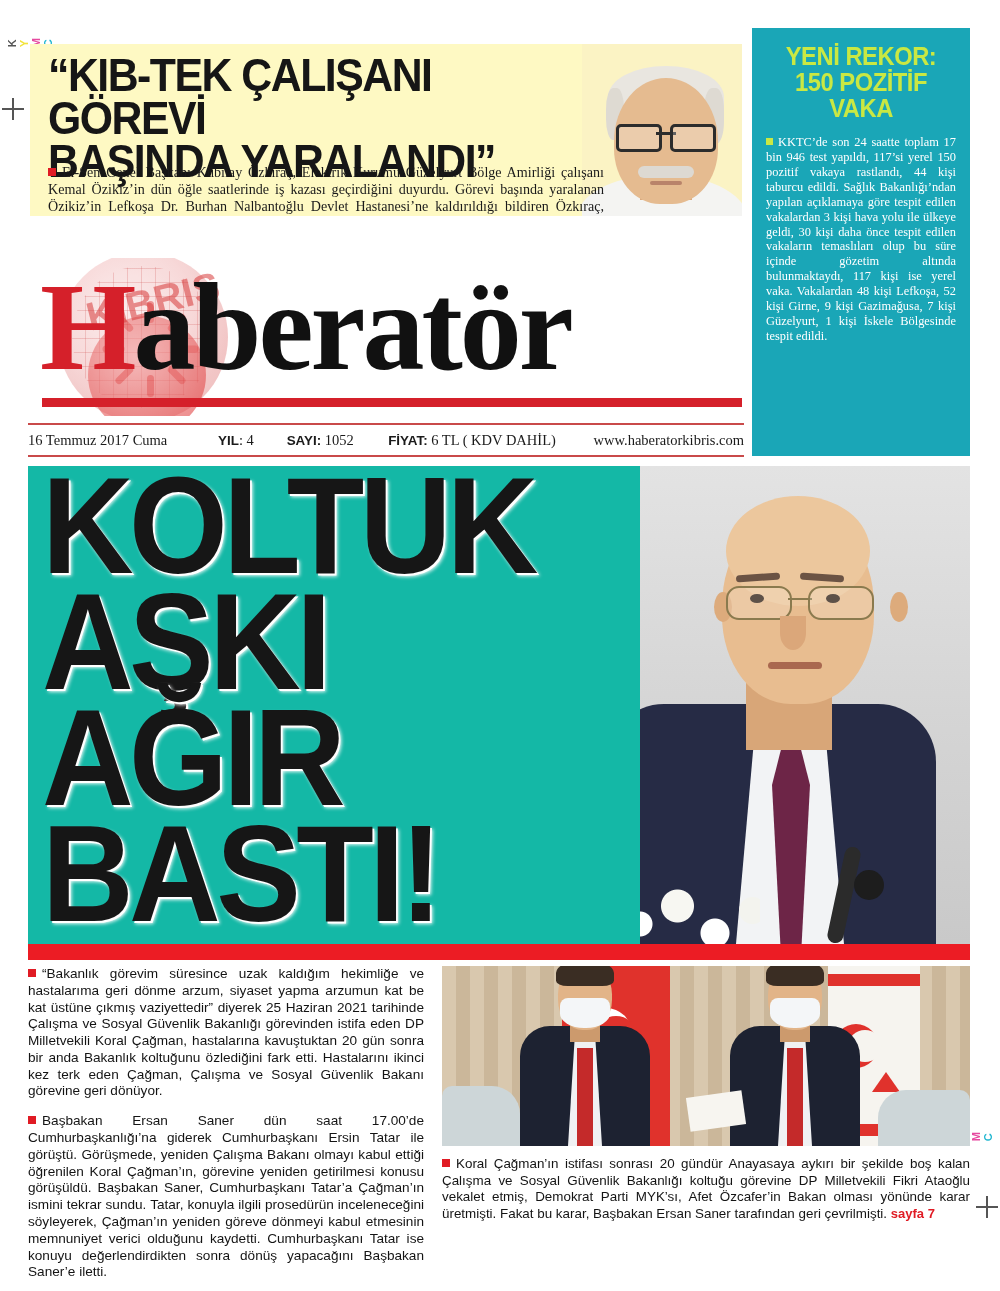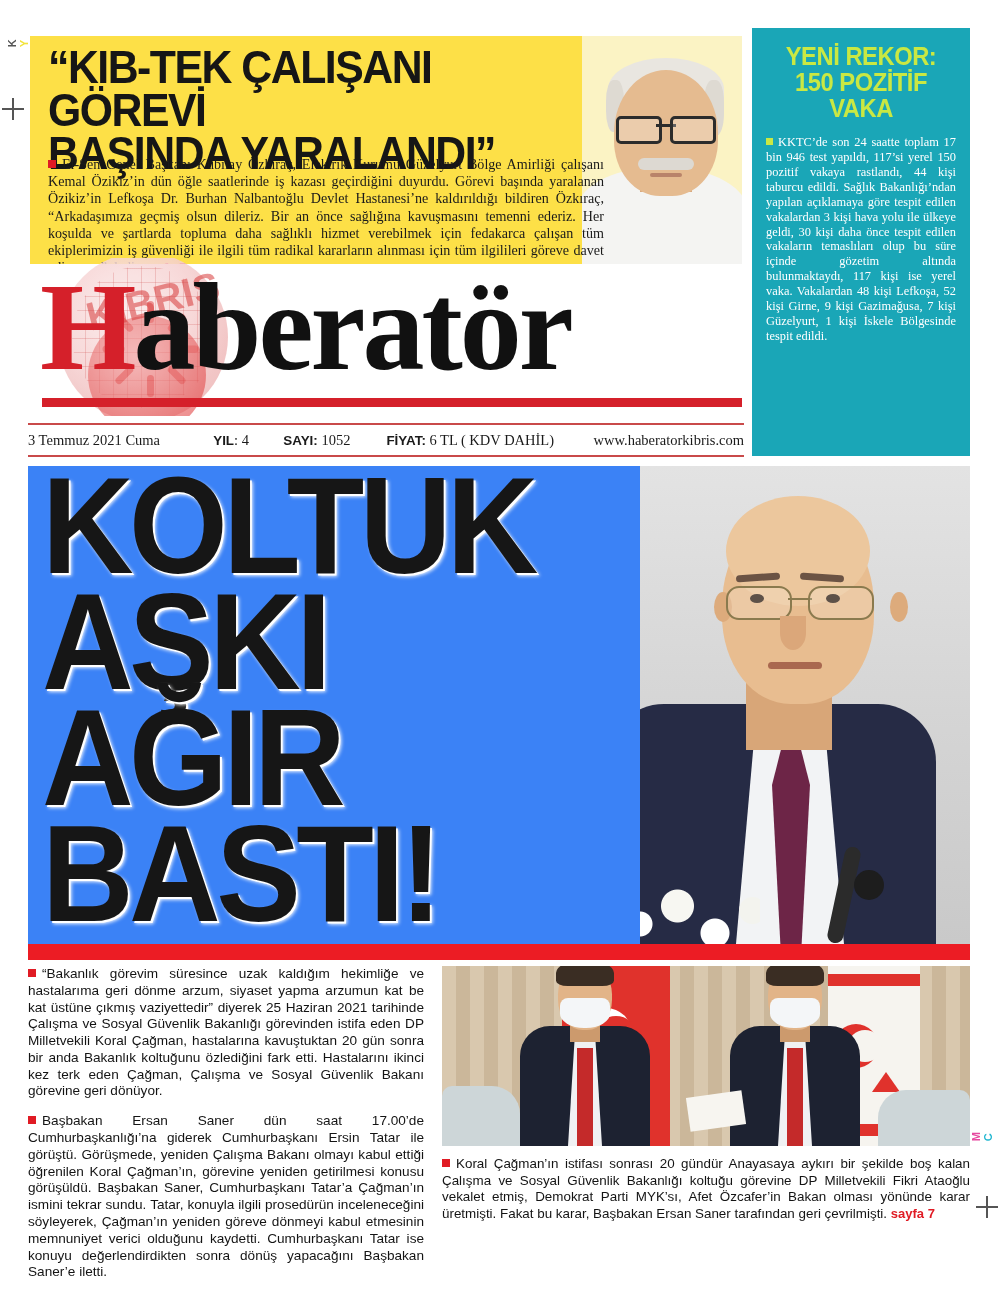--- a/index.html
+++ b/index.html
@@ -21,21 +21,21 @@
   .cmyk-left{left:6px;top:36px;transform:rotate(180deg);}
   .cmyk-right{right:6px;top:1130px;transform:rotate(180deg);}
   .regmark{position:absolute;width:22px;height:22px;}
   .regmark:before,.regmark:after{content:"";position:absolute;background:#555;}
   .regmark:before{left:0;top:10px;width:22px;height:2px;}
   .regmark:after{top:0;left:10px;width:2px;height:22px;}
   .reg-left{left:2px;top:98px;}
   .reg-right{right:2px;top:1196px;}
 
   
-  .teaser{position:absolute;left:30px;top:36px;width:712px;height:228px;background:#fde047;overflow:hidden;}
+  .teaser{position:absolute;left:30px;top:44px;width:712px;height:172px;background:#fef9c3;overflow:hidden;}
   .teaser-photo{position:absolute;right:0;top:0;width:160px;height:228px;overflow:hidden;}
   .teaser h1{
     position:absolute;left:18px;top:10px;width:560px;margin:0;
     font-family:"Liberation Sans",sans-serif;font-weight:bold;
     font-size:46px;line-height:0.93;letter-spacing:-1.6px;color:#161616;
     transform:scaleX(0.93);transform-origin:left top;
   }
   .teaser-body{position:absolute;left:18px;top:120px;width:556px;
     font-size:14.1px;line-height:1.22;color:#1a1a1a;text-align:justify;}
   .sq{display:inline-block;width:8px;height:8px;background:#e01b24;margin-right:6px;vertical-align:1px;}
@@ -74,21 +74,21 @@
 
   
   .infobar{position:absolute;left:28px;top:423px;width:716px;height:30px;
     border-top:2px solid #c94a4a;border-bottom:2px solid #c94a4a;
     display:flex;align-items:center;font-size:14.5px;color:#1a1a1a;}
   .infobar .cell{white-space:nowrap;}
   .infobar .lbl{font-family:"Liberation Sans",sans-serif;font-weight:bold;font-size:13.4px;}
   .infobar .sp1{width:62px;} .infobar .sp2{width:40px;} .infobar .sp3{width:42px;} .infobar .sp4{width:46px;}
 
   
-  .mainstory{position:absolute;left:28px;top:466px;width:942px;height:478px;background:#3b82f6;overflow:hidden;}
+  .mainstory{position:absolute;left:28px;top:466px;width:942px;height:478px;background:#14b8a6;overflow:hidden;}
   .main-photo{position:absolute;right:0;top:0;width:330px;height:478px;overflow:hidden;}
   .main-head{position:absolute;left:14px;top:2px;width:640px;margin:0;
     font-family:"Liberation Sans",sans-serif;font-weight:bold;color:#161616;
     font-size:138px;line-height:0.84;letter-spacing:-5px;
     transform:scaleX(0.92);transform-origin:left top;
     text-shadow:2px 2px 0 #fff, 3px 3px 4px rgba(255,255,255,.9);}
   .main-head .l2{display:block;}
   .redbar{position:absolute;left:28px;top:944px;width:942px;height:16px;background:#ec1c24;}
 
   
@@ -256,21 +256,21 @@
         <i style="transform:rotate(225deg)"></i>
       <i style="transform:rotate(270deg)"></i>
         <i style="transform:rotate(315deg)"></i>
     </div>
     <div class="wm-text">KIBRIS</div>
     <div class="logo"><span class="h">H</span><span>aberatör</span></div>
     <div class="logo-rule"></div>
   </div>
 
   <div class="infobar">
-    <span class="cell">3 Temmuz 2021 Cuma</span>
+    <span class="cell">16 Temmuz 2017 Cuma</span>
     <span class="sp1"></span>
     <span class="cell lbl">YIL</span>
     <span class="cell">: 4</span>
     <span class="sp2"></span>
     <span class="cell lbl">SAYI:</span>&nbsp;<span class="cell">1052</span>
     <span class="sp3"></span>
     <span class="cell lbl">FİYAT:</span>&nbsp;<span class="cell">6 TL ( KDV DAHİL)</span>
     <span class="sp4"></span>
     <span class="cell">www.haberatorkibris.com</span>
   </div>

